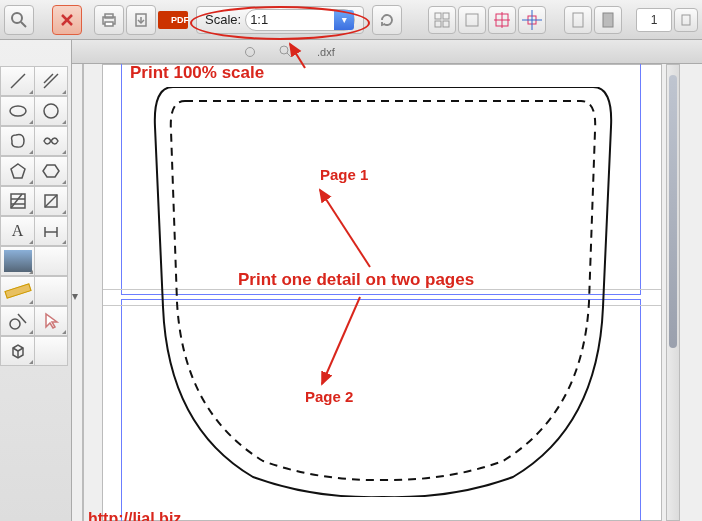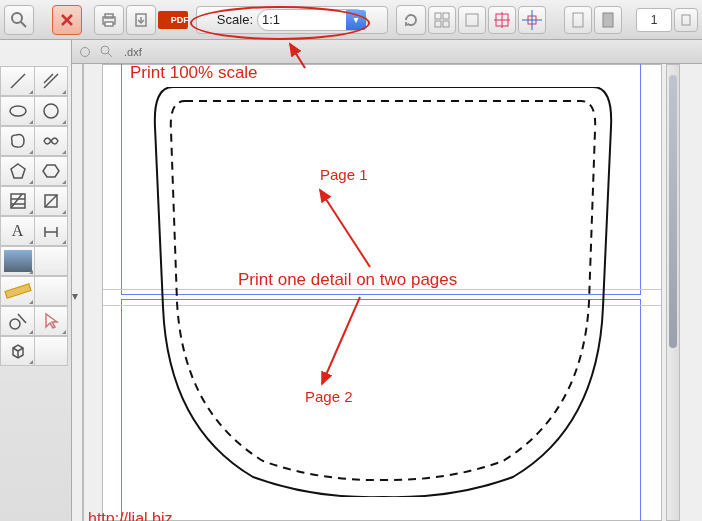--- a/index.html
+++ b/index.html
@@ -31,21 +31,21 @@
     display: flex; align-items:center; justify-content:center;
     color:#555;
   }
   .pdf-btn {
     background: #c30; color:#fff; font-weight:bold; font-size:9px;
     width:30px; height:18px; border-radius:2px; display:flex;align-items:center;justify-content:center;padding-left:14px;
   }
   .scale-group {
     display:flex; align-items:center; gap:4px; margin-left:6px;
     background:linear-gradient(#fbfbfb,#e3e3e3);
-    border:1px solid #b8b8b8; border-radius:4px; height:28px; padding:0 20px;
+    border:1px solid #b8b8b8; border-radius:4px; height:28px; padding:0 8px;
   }
   .scale-group label { font-size:13px; color:#222; }
   .scale-select {
     width:110px; height:22px; border:1px solid #b8b8b8; border-radius:11px;
     background:#fff; display:flex; align-items:center; padding:0 4px; position:relative;
     font-size:13px; color:#222;
   }
   .scale-select .chev {
     position:absolute; right:0; top:0; width:20px; height:100%;
     background:linear-gradient(#6da8f7,#3c6fe0); border-radius:0 3px 3px 0;
@@ -57,21 +57,21 @@
     border:1px solid #b8b8b8; border-radius:4px; display:flex;align-items:center;justify-content:center;
   }
   .num-box {
     width:36px; height:24px; background:#fff; border:1px solid #b8b8b8; border-radius:3px;
     display:flex;align-items:center;justify-content:center; font-size:12px;color:#333;
   }
   
   .doc-bar {
     height:24px; background:linear-gradient(#e8e8e8,#d5d5d5);
     border-bottom:1px solid #aaa; display:flex; align-items:center;
-    padding-left:80px; gap:10px; color:#666; font-size:11px;
+    padding-left:80px; gap:24px; color:#666; font-size:11px;justify-content:center;
   }
   .doc-bar .circle { width:10px;height:10px;border:1px solid #999;border-radius:50%; }
   .doc-bar .zoom { width:14px;height:14px; }
   .doc-tab { min-width:220px; }
   
   .palette {
     position:absolute; left:0; top:40px; width:72px; bottom:0;
     background:linear-gradient(#f0f0f0,#ddd);
     border-right:1px solid #aaa;
     display:flex; flex-direction:column; padding-top:26px;
@@ -108,21 +108,21 @@
   .hsep-light { position:absolute; left:0;right:0; height:1px; background:#c9c9c9; }
   .scrollbar-v {
     position:absolute; right:22px; top:0; bottom:0; width:14px;
     background:linear-gradient(90deg,#eaeaea,#dcdcdc); border:1px solid #bbb;
   }
   .scrollbar-v .thumb { position:absolute; top:10px; left:2px; right:2px; height:60%;
      background:linear-gradient(#bfc5d0,#9aa0ad); border-radius:6px; }
   .v-rule { position:absolute; left:10px; top:0; width:2px; bottom:0; background:#bbb; }
   .chev-down-canvas { position:absolute; left:0px; top:225px; color:#666; font-size:12px;}
   
-  .ann { color:#d9261c; font-weight:normal; position:absolute; font-size:15px; }
+  .ann { color:#d9261c; font-weight:bold; position:absolute; font-size:15px; }
   .ann.big { font-size:17px; }
   svg.arrow { position:absolute; overflow:visible; }
   .ellipse-ann { position:absolute; border:2px solid #d9261c; border-radius:50%; }
 </style>
 </head>
 <body>
 
 <div class="top-toolbar">
   <div class="tool-btn">
     <svg width="18" height="18" viewBox="0 0 18 18">

